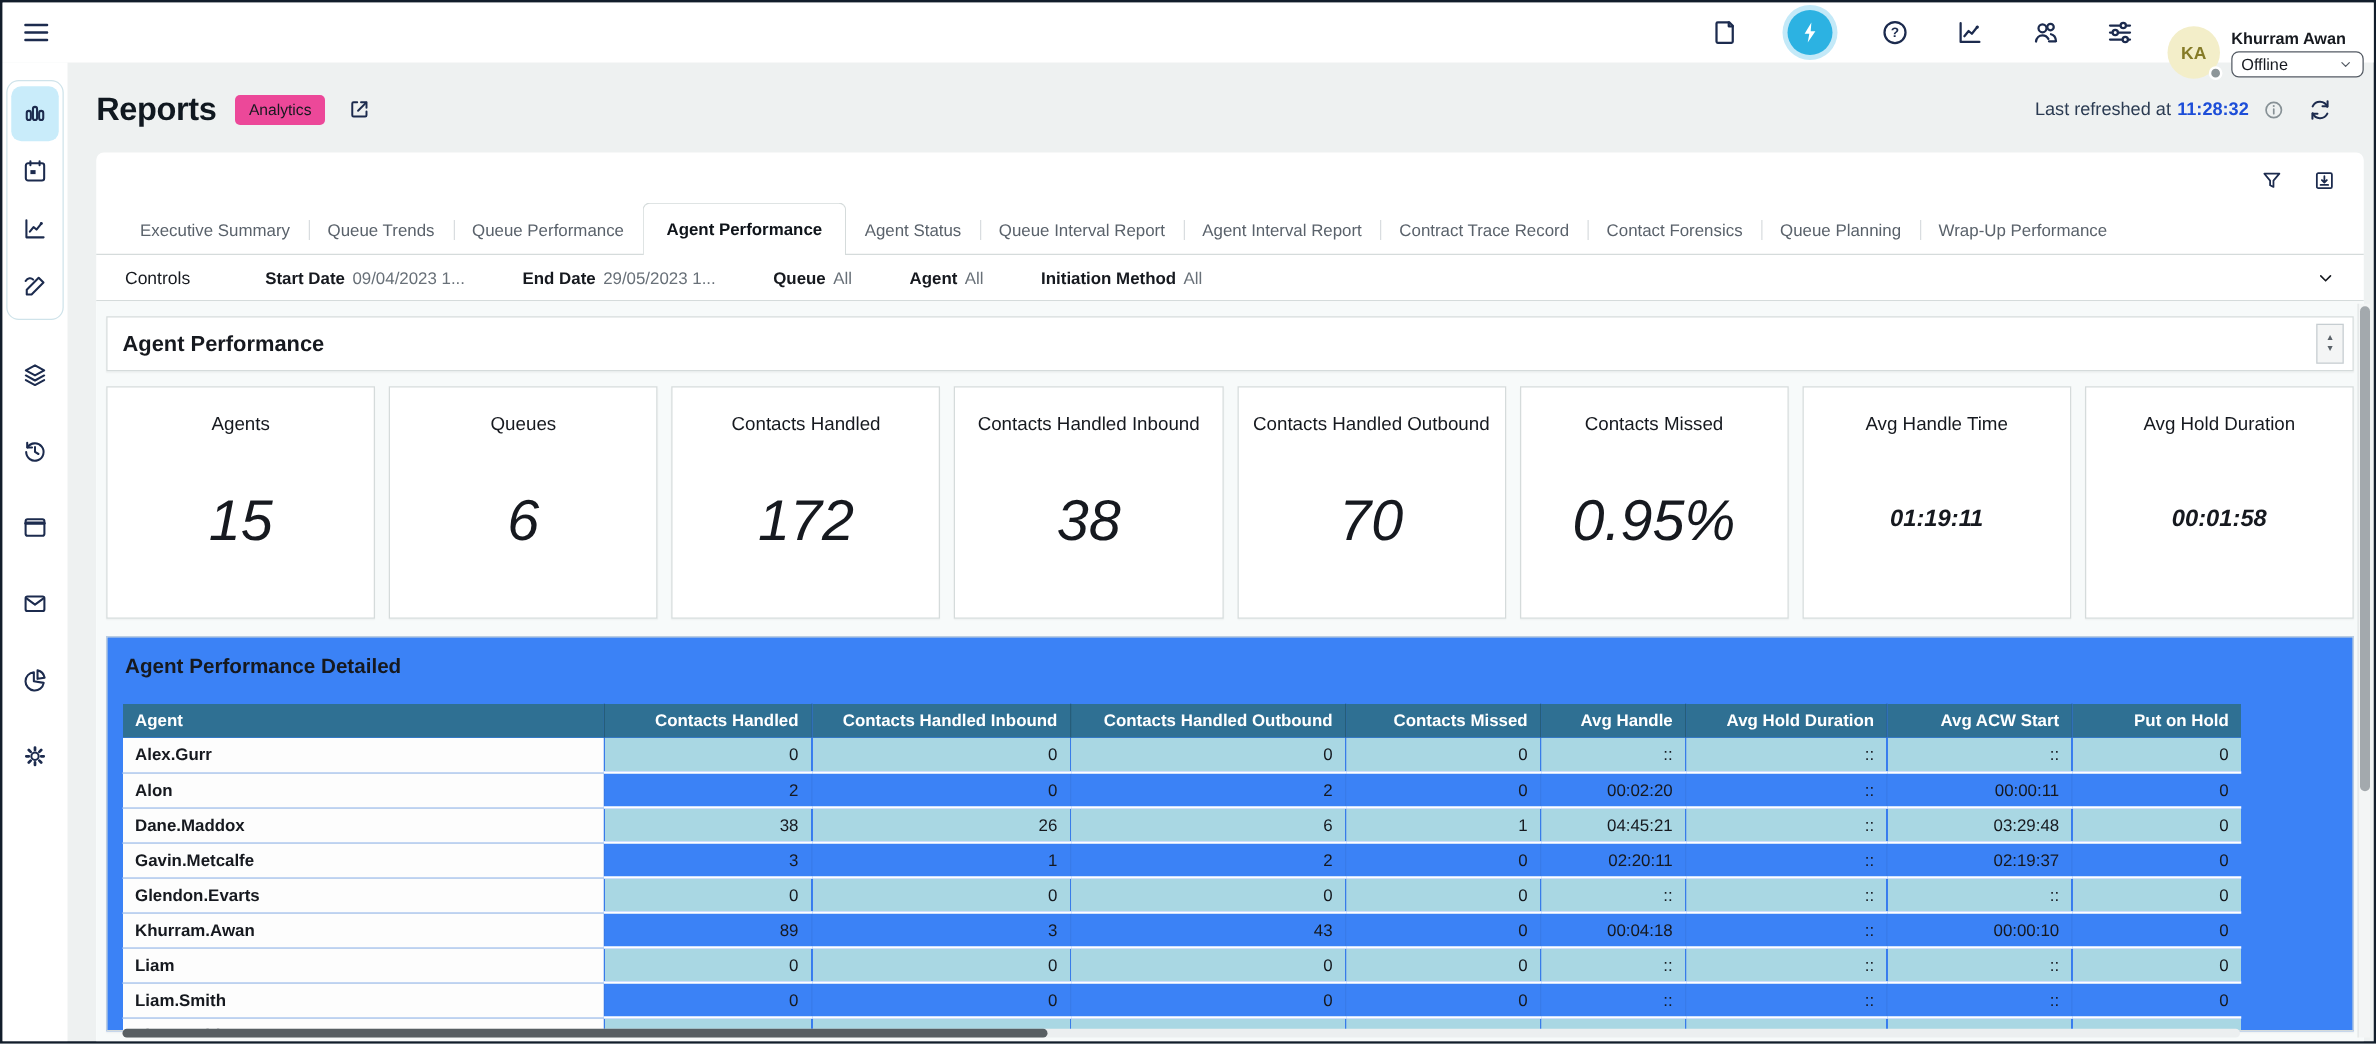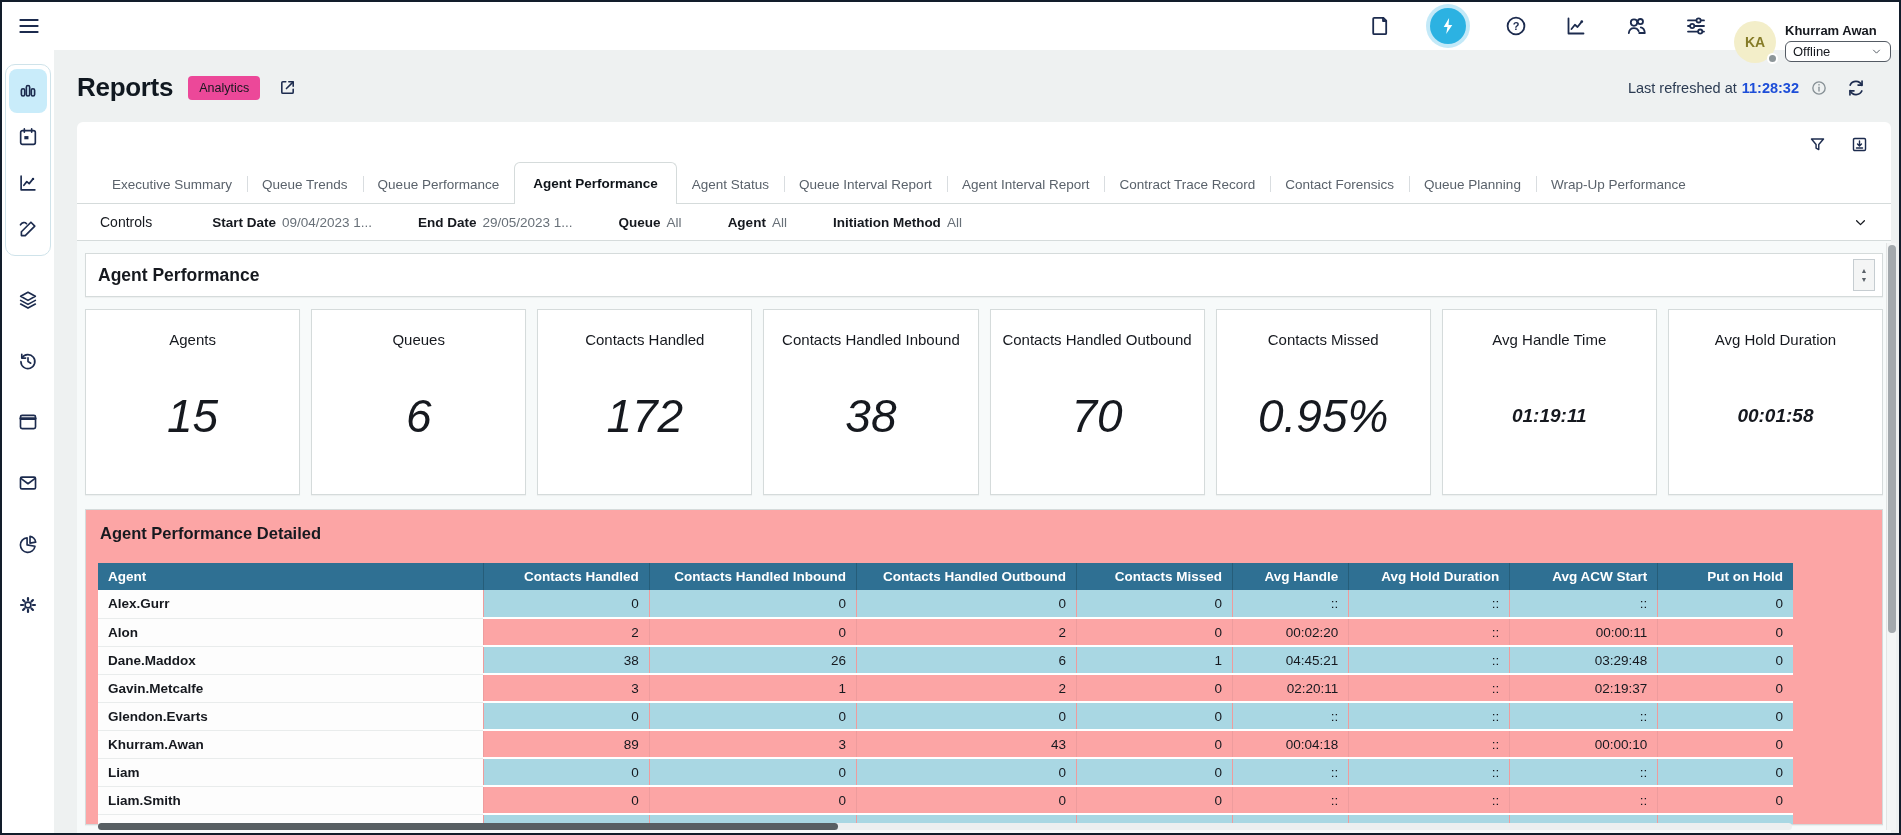--- a/index.html
+++ b/index.html
@@ -79,21 +79,21 @@
              flex-direction:column; align-items:center; justify-content:center; gap:1px; cursor:pointer; }
   .stepper span { font-size:7px; line-height:8px; color:#5a6168; }
 
   .kpi-row { display:flex; gap:11px; margin-bottom:14px; flex:0 0 186px; }
   .kpi-card { flex:1; background:#fff; border:1px solid #d5dbdb; display:flex; flex-direction:column; align-items:center;
               box-shadow:0 1px 1px rgba(0,0,0,.04); }
   .kpi-label { font-size:15px; color:#16191f; margin-top:21px; white-space:nowrap; }
   .kpi-value { flex:1; display:flex; align-items:center; font-size:46px; color:#16191f; padding-bottom:10px;font-style:italic; }
   .kpi-value.time { font-size:19px; font-weight:bold; }
 
-  .detail-panel { flex:1; background:#fca5a5; border:1px solid #d5dbdb; padding:14px 0 0 12px; min-height:0; overflow:hidden;
+  .detail-panel { flex:1; background:#3b82f6; border:1px solid #d5dbdb; padding:14px 0 0 12px; min-height:0; overflow:hidden;
                   box-shadow:0 1px 1px rgba(0,0,0,.04); }
   .detail-title { font-size:16.5px; font-weight:bold; color:#16191f; margin-bottom:20px; padding-left:2px; }
   table { border-collapse:collapse; table-layout:fixed; width:1695px; font-size:13.5px; }
   thead th { background:#2f7093; color:#fff; font-weight:bold; height:27px; padding:0 10px; text-align:right;
              border-right:1px solid #265d79; overflow:hidden; white-space:nowrap; }
   thead th:first-child { text-align:left; }
   thead th:last-child { border-right:none; }
   tbody td { height:28px; padding:0 10px; text-align:right; color:#16191f; border-bottom:2px solid #fff;
              border-right:1px solid rgba(22,25,31,.06); overflow:hidden; white-space:nowrap; }
   tbody td:last-child { border-right:none; }

